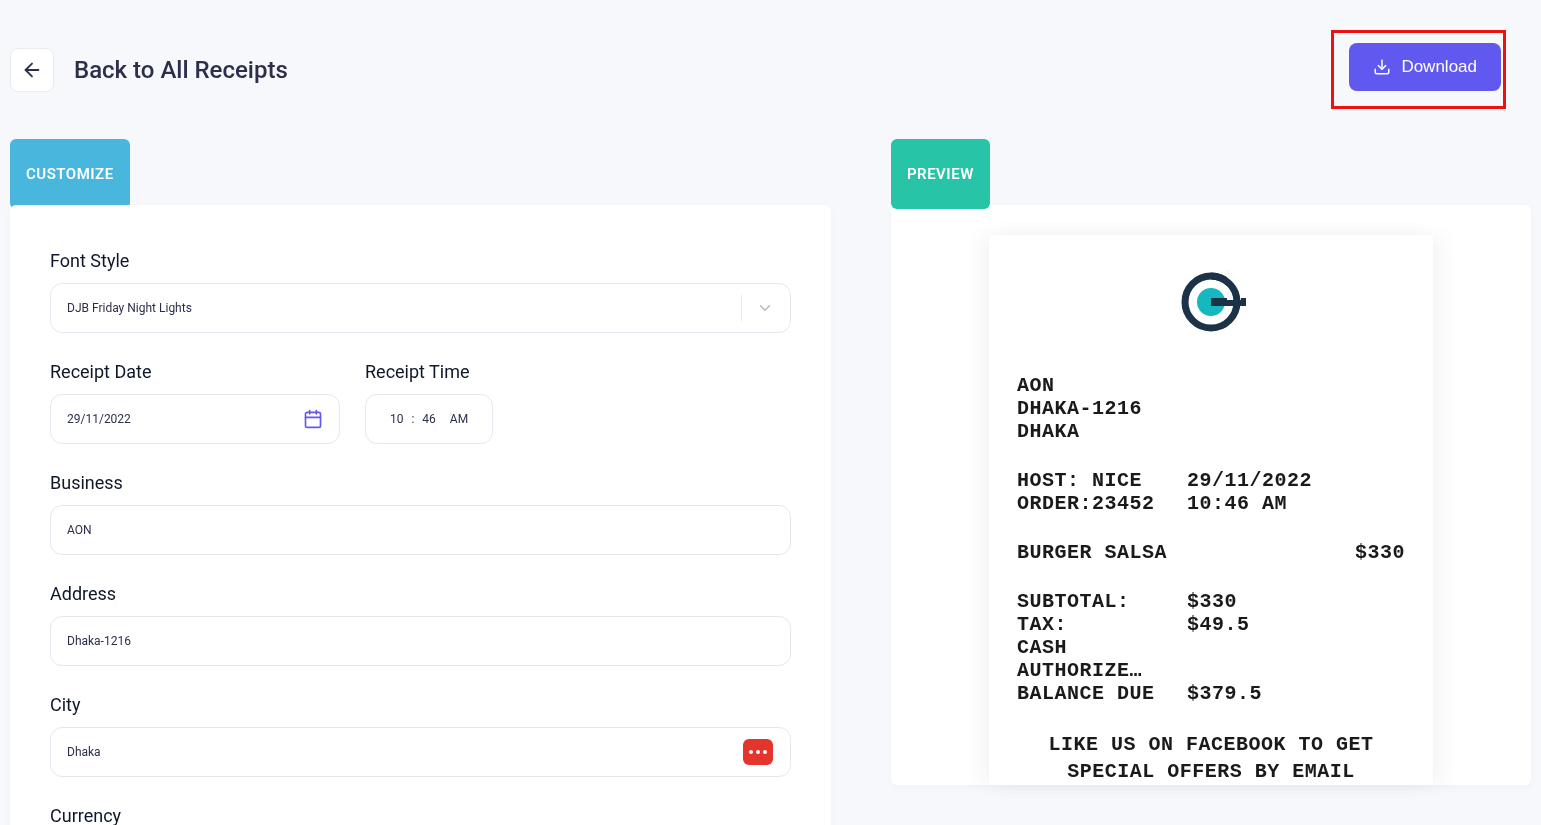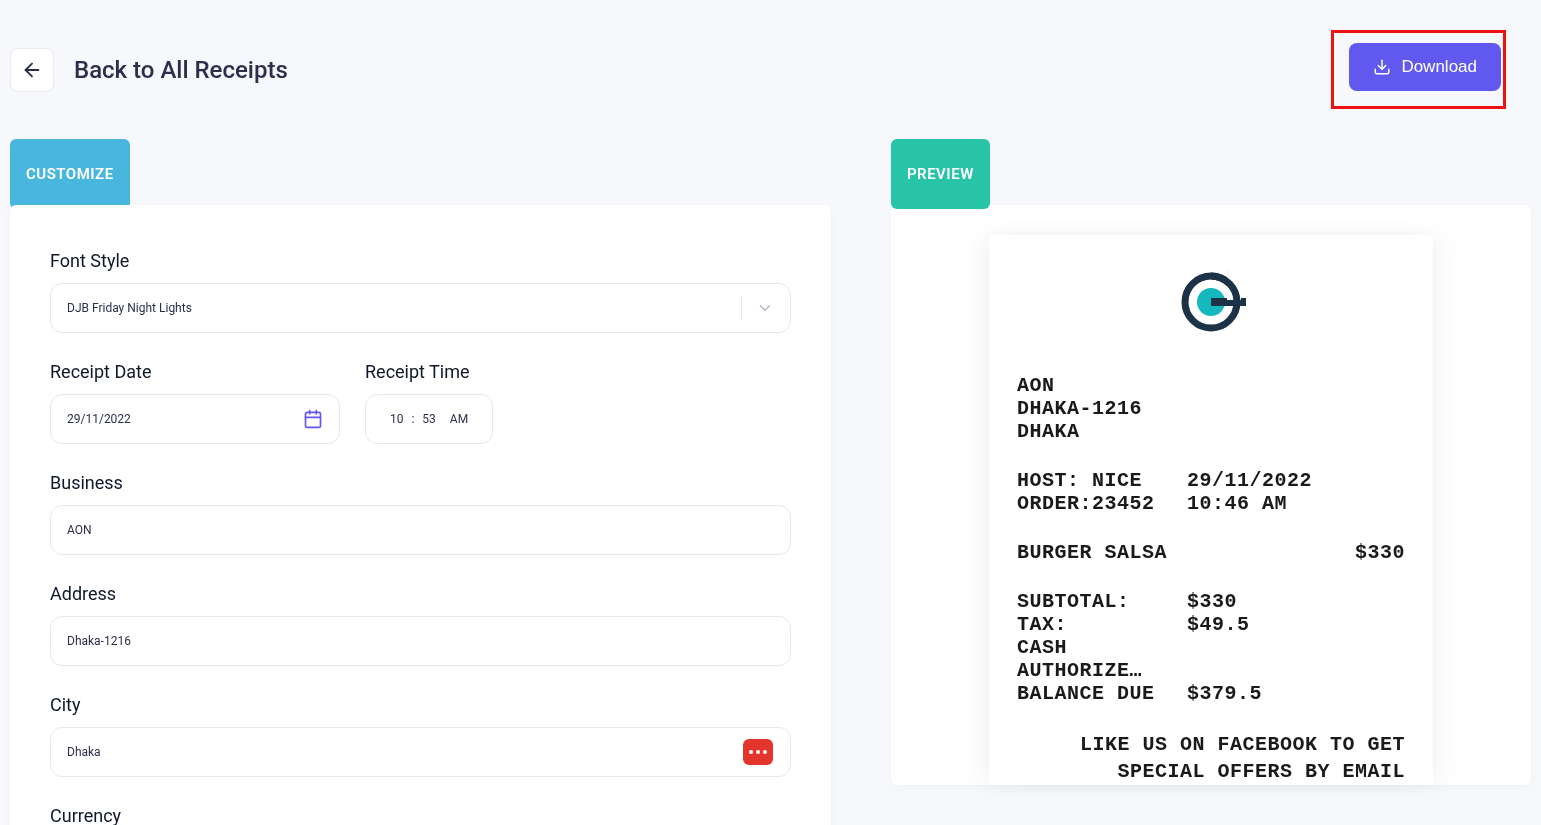--- a/index.html
+++ b/index.html
@@ -159,21 +159,21 @@
     color: #1a1a1a;
     font-size: 20px;
     letter-spacing: 0.5px;
   }
   .receipt .logo { display: flex; justify-content: center; margin-bottom: 40px; }
   .receipt .block { margin-bottom: 26px; }
   .receipt .row { display: flex; }
   .receipt .c1 { width: 170px; }
   .receipt .c2 { flex: 1; }
   .receipt .item-row { display: flex; justify-content: space-between; margin-bottom: 26px; font-family: Liberation Mono, monospace; }
-  .receipt .footer { text-align: right; line-height: 1.35; margin-top: 18px; }
+  .receipt .footer { text-align: center; line-height: 1.35; margin-top: 18px; }
 </style>
 </head>
 <body>
 
 <div class="top-bar">
   <div class="back-group">
     <div class="back-btn">
       <svg width="22" height="22" viewBox="0 0 24 24" fill="none" stroke="#2b2f4a" stroke-width="2" stroke-linecap="round" stroke-linejoin="round">
           <line x1="19" y1="12" x2="5" y2="12"></line>
           <polyline points="12 19 5 12 12 5"></polyline>
@@ -223,21 +223,21 @@
                 <line x1="8" y1="2" x2="8" y2="6"></line>
                 <line x1="3" y1="10" x2="21" y2="10"></line>
               </svg>
           </div>
         </div>
         <div class="field-group">
           <label class="field-label">Receipt Time</label>
           <div class="input time-input">
             <span>10</span>
             <span>:</span>
-            <span>53</span>
+            <span>46</span>
             <span style="margin-left:6px;">AM</span>
           </div>
         </div>
       </div>
 
       <div class="field-group">
         <label class="field-label">Business</label>
         <div class="input">
           <span class="inp-val">AON</span>
         </div>

